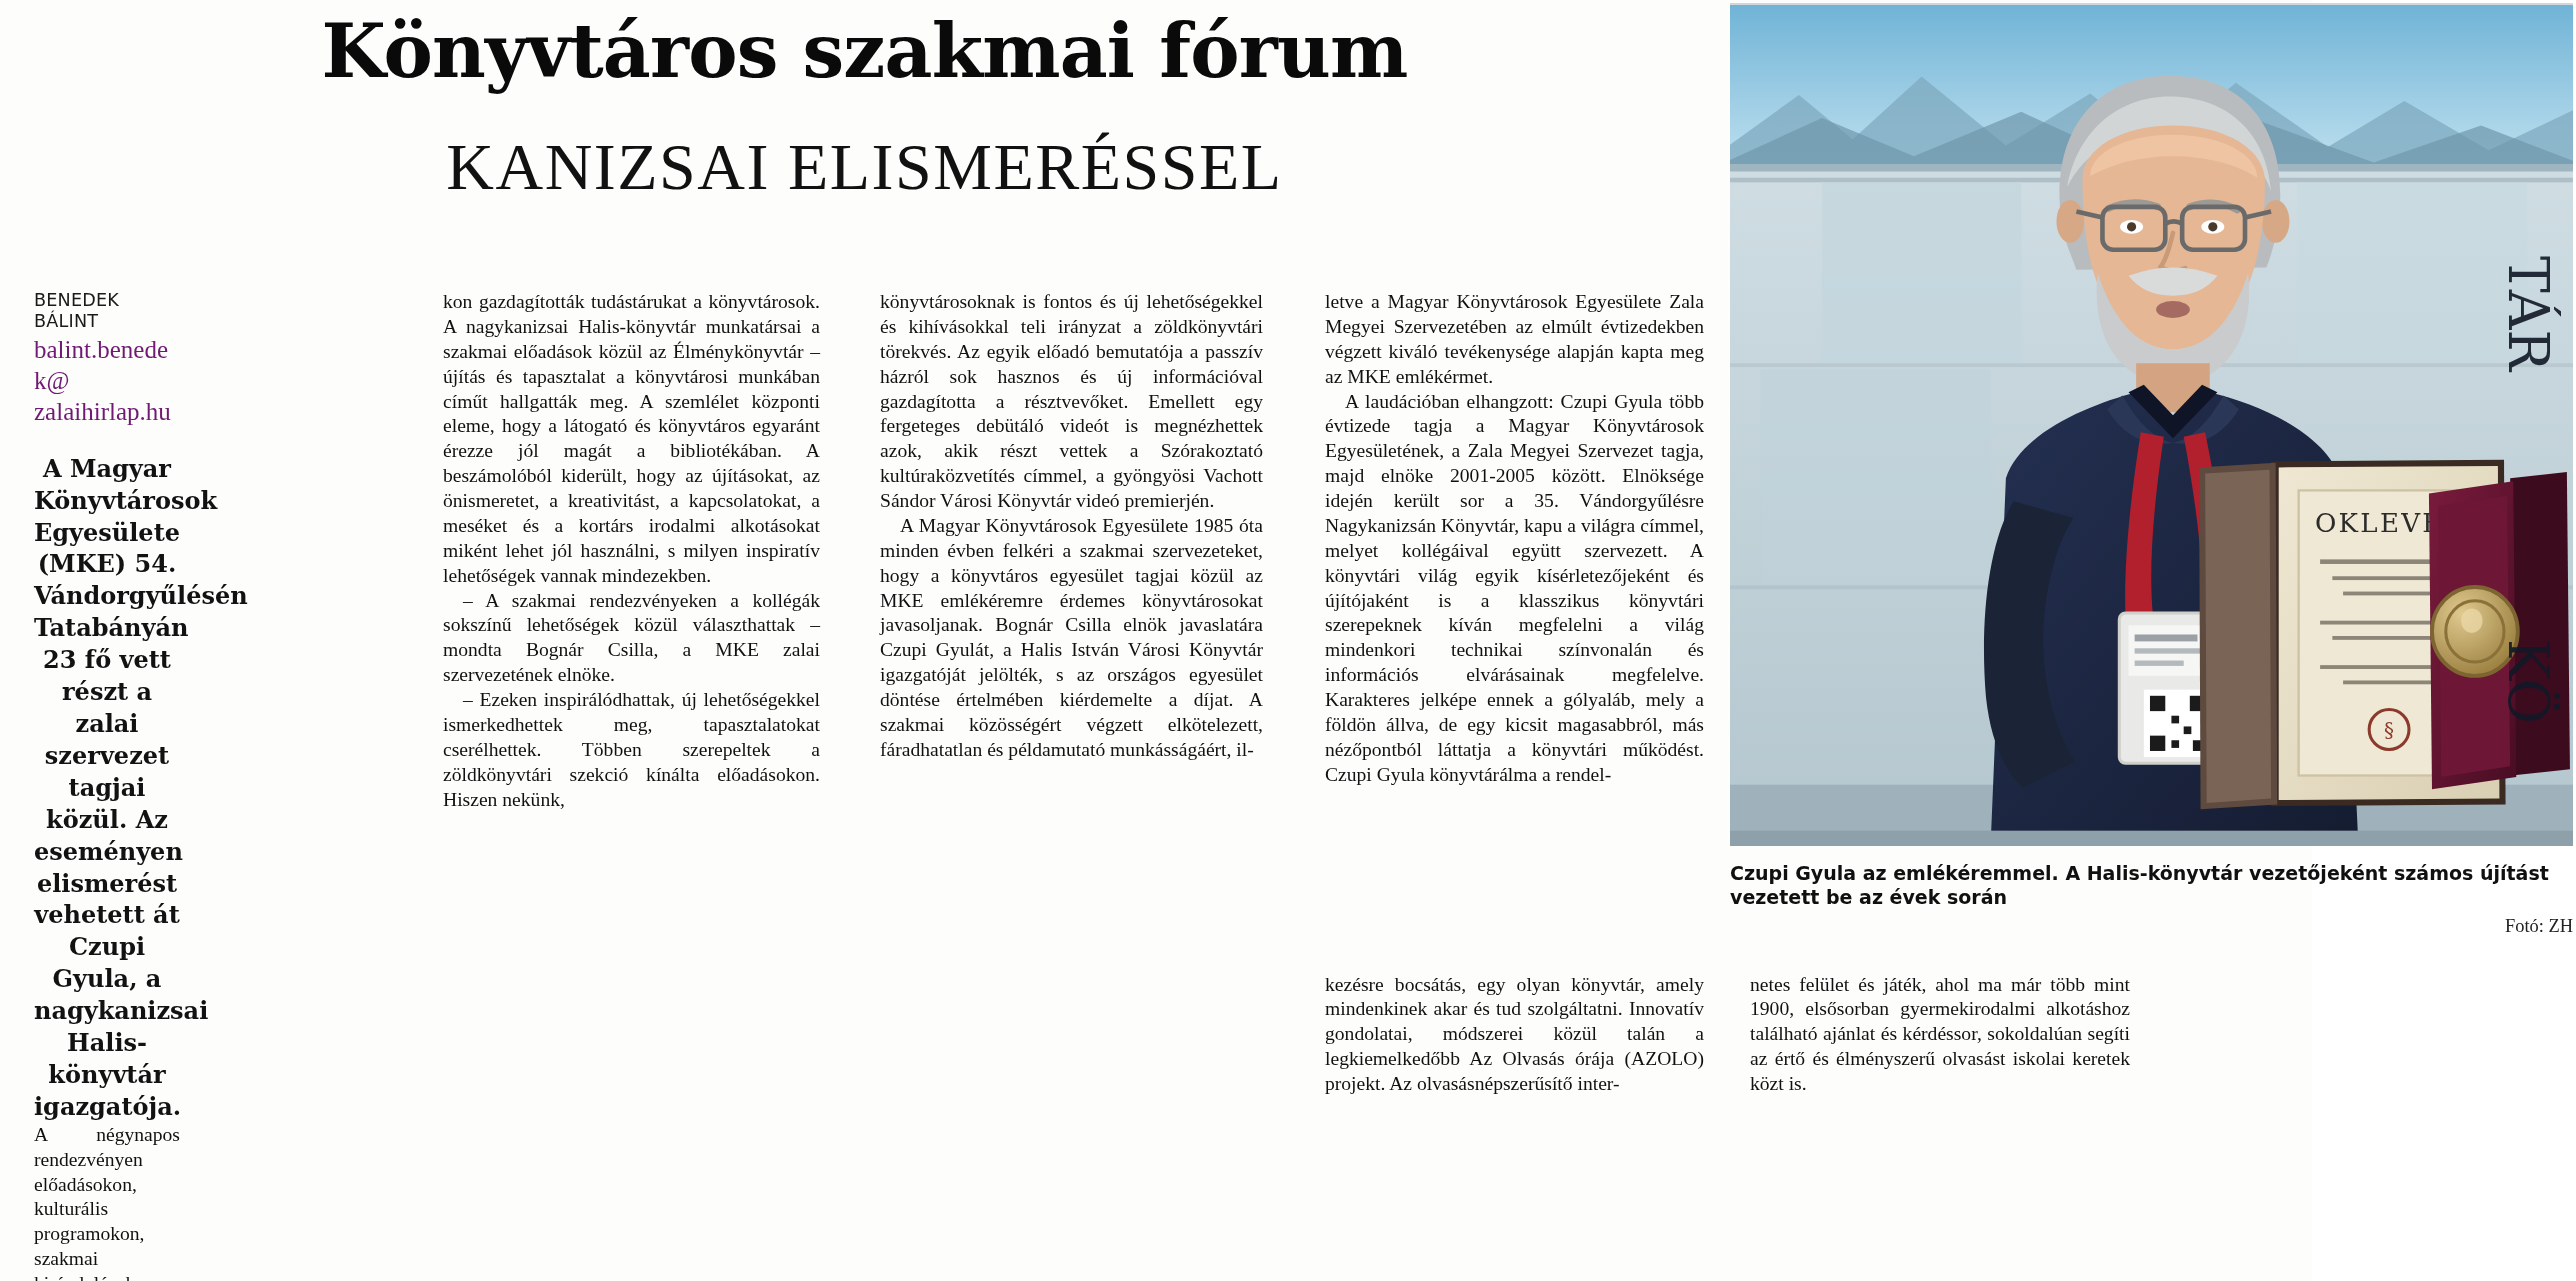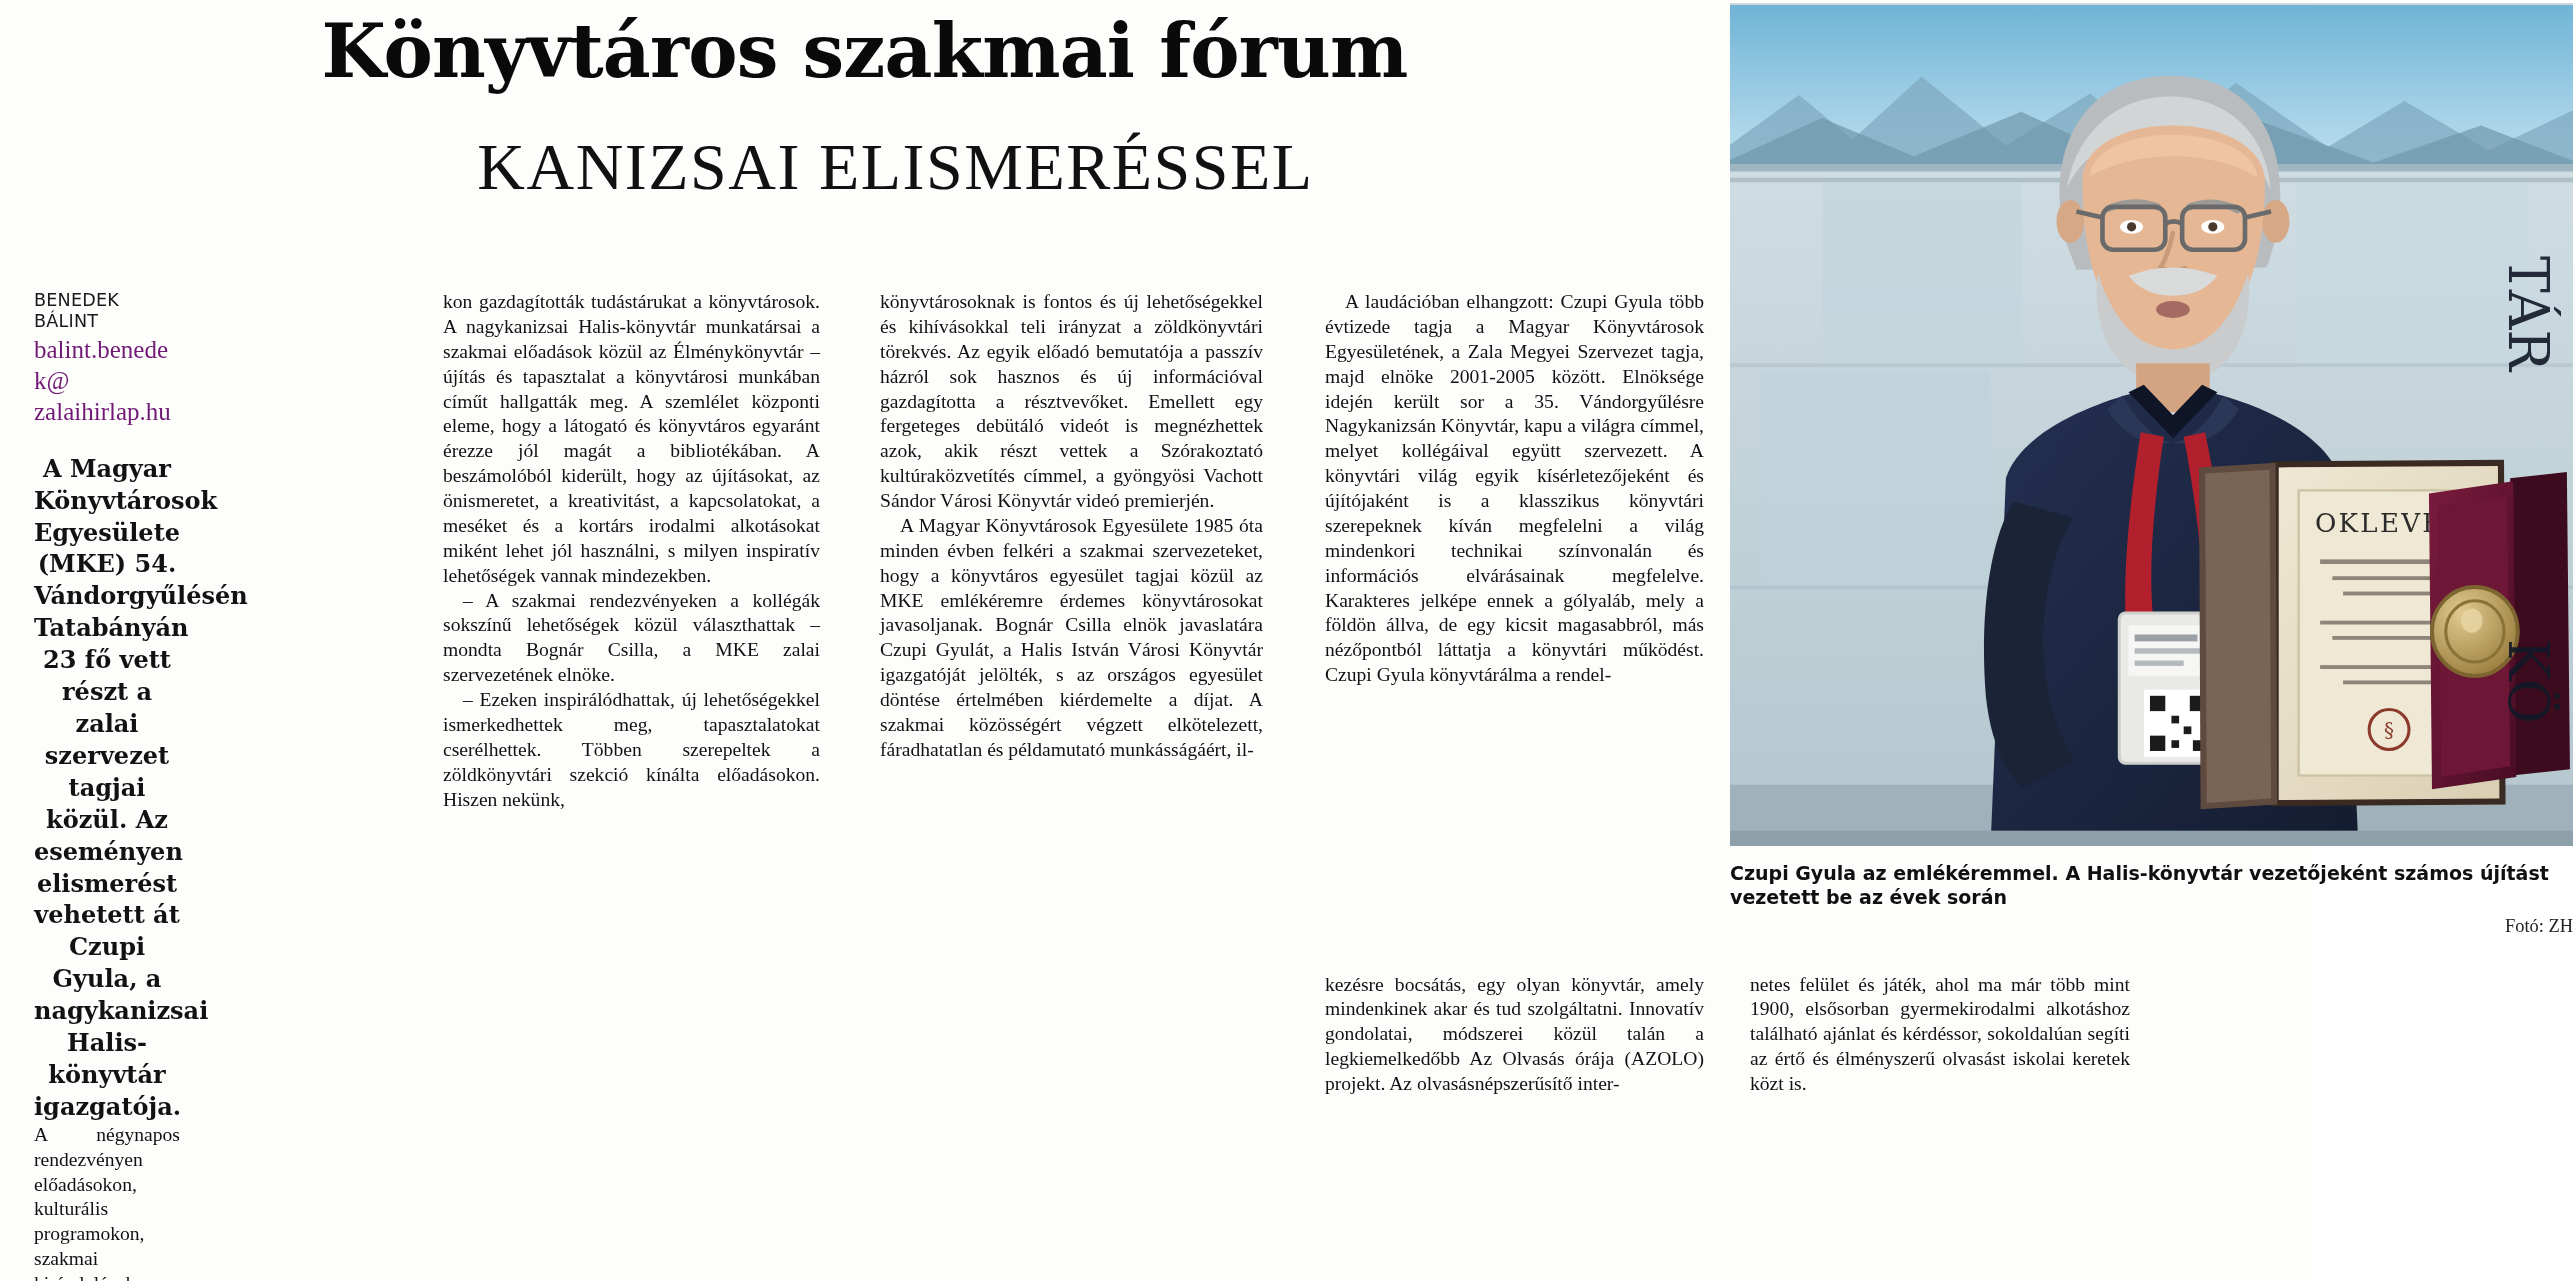--- a/index.html
+++ b/index.html
@@ -45,21 +45,20 @@
     position: absolute;
     left: 0;
     top: 129px;
     width: 1729px;
     text-align: center;
     font-family: "Liberation Serif", serif;
     font-weight: 400;
     font-size: 66px;
     letter-spacing: 1.5px;
     color: #111111;
-    padding-left: 31px;
   }
 
   
   .col {
     position: absolute;
     top: 290px;
     font-size: 19.6px;
     line-height: 1.27;
     text-align: justify;
     hyphens: manual;
@@ -186,20 +185,21 @@
     <p class="indent">– A szakmai rendezvényeken a kollégák sokszínű lehetőségek közül választhattak – mondta Bognár Csilla, a MKE zalai szervezetének elnöke.</p>
     <p class="indent">– Ezeken inspirálódhattak, új lehetőségekkel ismerkedhettek meg, tapasztalatokat cserélhettek. Többen szerepeltek a zöldkönyvtári szekció kínálta előadásokon. Hiszen nekünk,</p>
   </div>
 
   <div class="col" id="col3">
     <p>könyvtárosoknak is fontos és új lehetőségekkel és kihívásokkal teli irányzat a zöldkönyvtári törekvés. Az egyik előadó bemutatója a passzív házról sok hasznos és új információval gazdagította a résztvevőket. Emellett egy fergeteges debütáló videót is megnézhettek azok, akik részt vettek a Szórakoztató kultúraközvetítés címmel, a gyöngyösi Vachott Sándor Városi Könyvtár videó premierjén.</p>
     <p class="indent">A Magyar Könyvtárosok Egyesülete 1985 óta minden évben felkéri a szakmai szervezeteket, hogy a könyvtáros egyesület tagjai közül az MKE emlékéremre érdemes könyvtárosokat javasoljanak. Bognár Csilla elnök javaslatára Czupi Gyulát, a Halis István Városi Könyvtár igazgatóját jelölték, s az országos egyesület döntése értelmében kiérdemelte a díjat. A szakmai közösségért végzett elkötelezett, fáradhatatlan és példamutató munkásságáért, il-</p>
   </div>
 
   <div class="col" id="col4">
+    <p>letve a Magyar Könyvtárosok Egyesülete Zala Megyei Szervezetében az elmúlt évtizedekben végzett kiváló tevékenysége alapján kapta meg az MKE emlékérmet.</p>
     <p class="indent">A laudációban elhangzott: Czupi Gyula több évtizede tagja a Magyar Könyvtárosok Egyesületének, a Zala Megyei Szervezet tagja, majd elnöke 2001-2005 között. Elnöksége idején került sor a 35. Vándorgyűlésre Nagykanizsán Könyvtár, kapu a világra címmel, melyet kollégáival együtt szervezett. A könyvtári világ egyik kísérletezőjeként és újítójaként is a klasszikus könyvtári szerepeknek kíván megfelelni a világ mindenkori technikai színvonalán és információs elvárásainak megfelelve. Karakteres jelképe ennek a gólyaláb, mely a földön állva, de egy kicsit magasabbról, más nézőpontból láttatja a könyvtári működést. Czupi Gyula könyvtárálma a rendel-</p>
   </div>
 
   <div class="photo">
     <svg width="843" height="843" viewBox="0 0 1100 1100" xmlns="http://www.w3.org/2000/svg">
       <defs>
         <linearGradient id="sky" x1="0" y1="0" x2="0" y2="1">
           <stop offset="0%" stop-color="#6fb3d6"></stop>
           <stop offset="100%" stop-color="#bfe0ef"></stop>
         </linearGradient>

